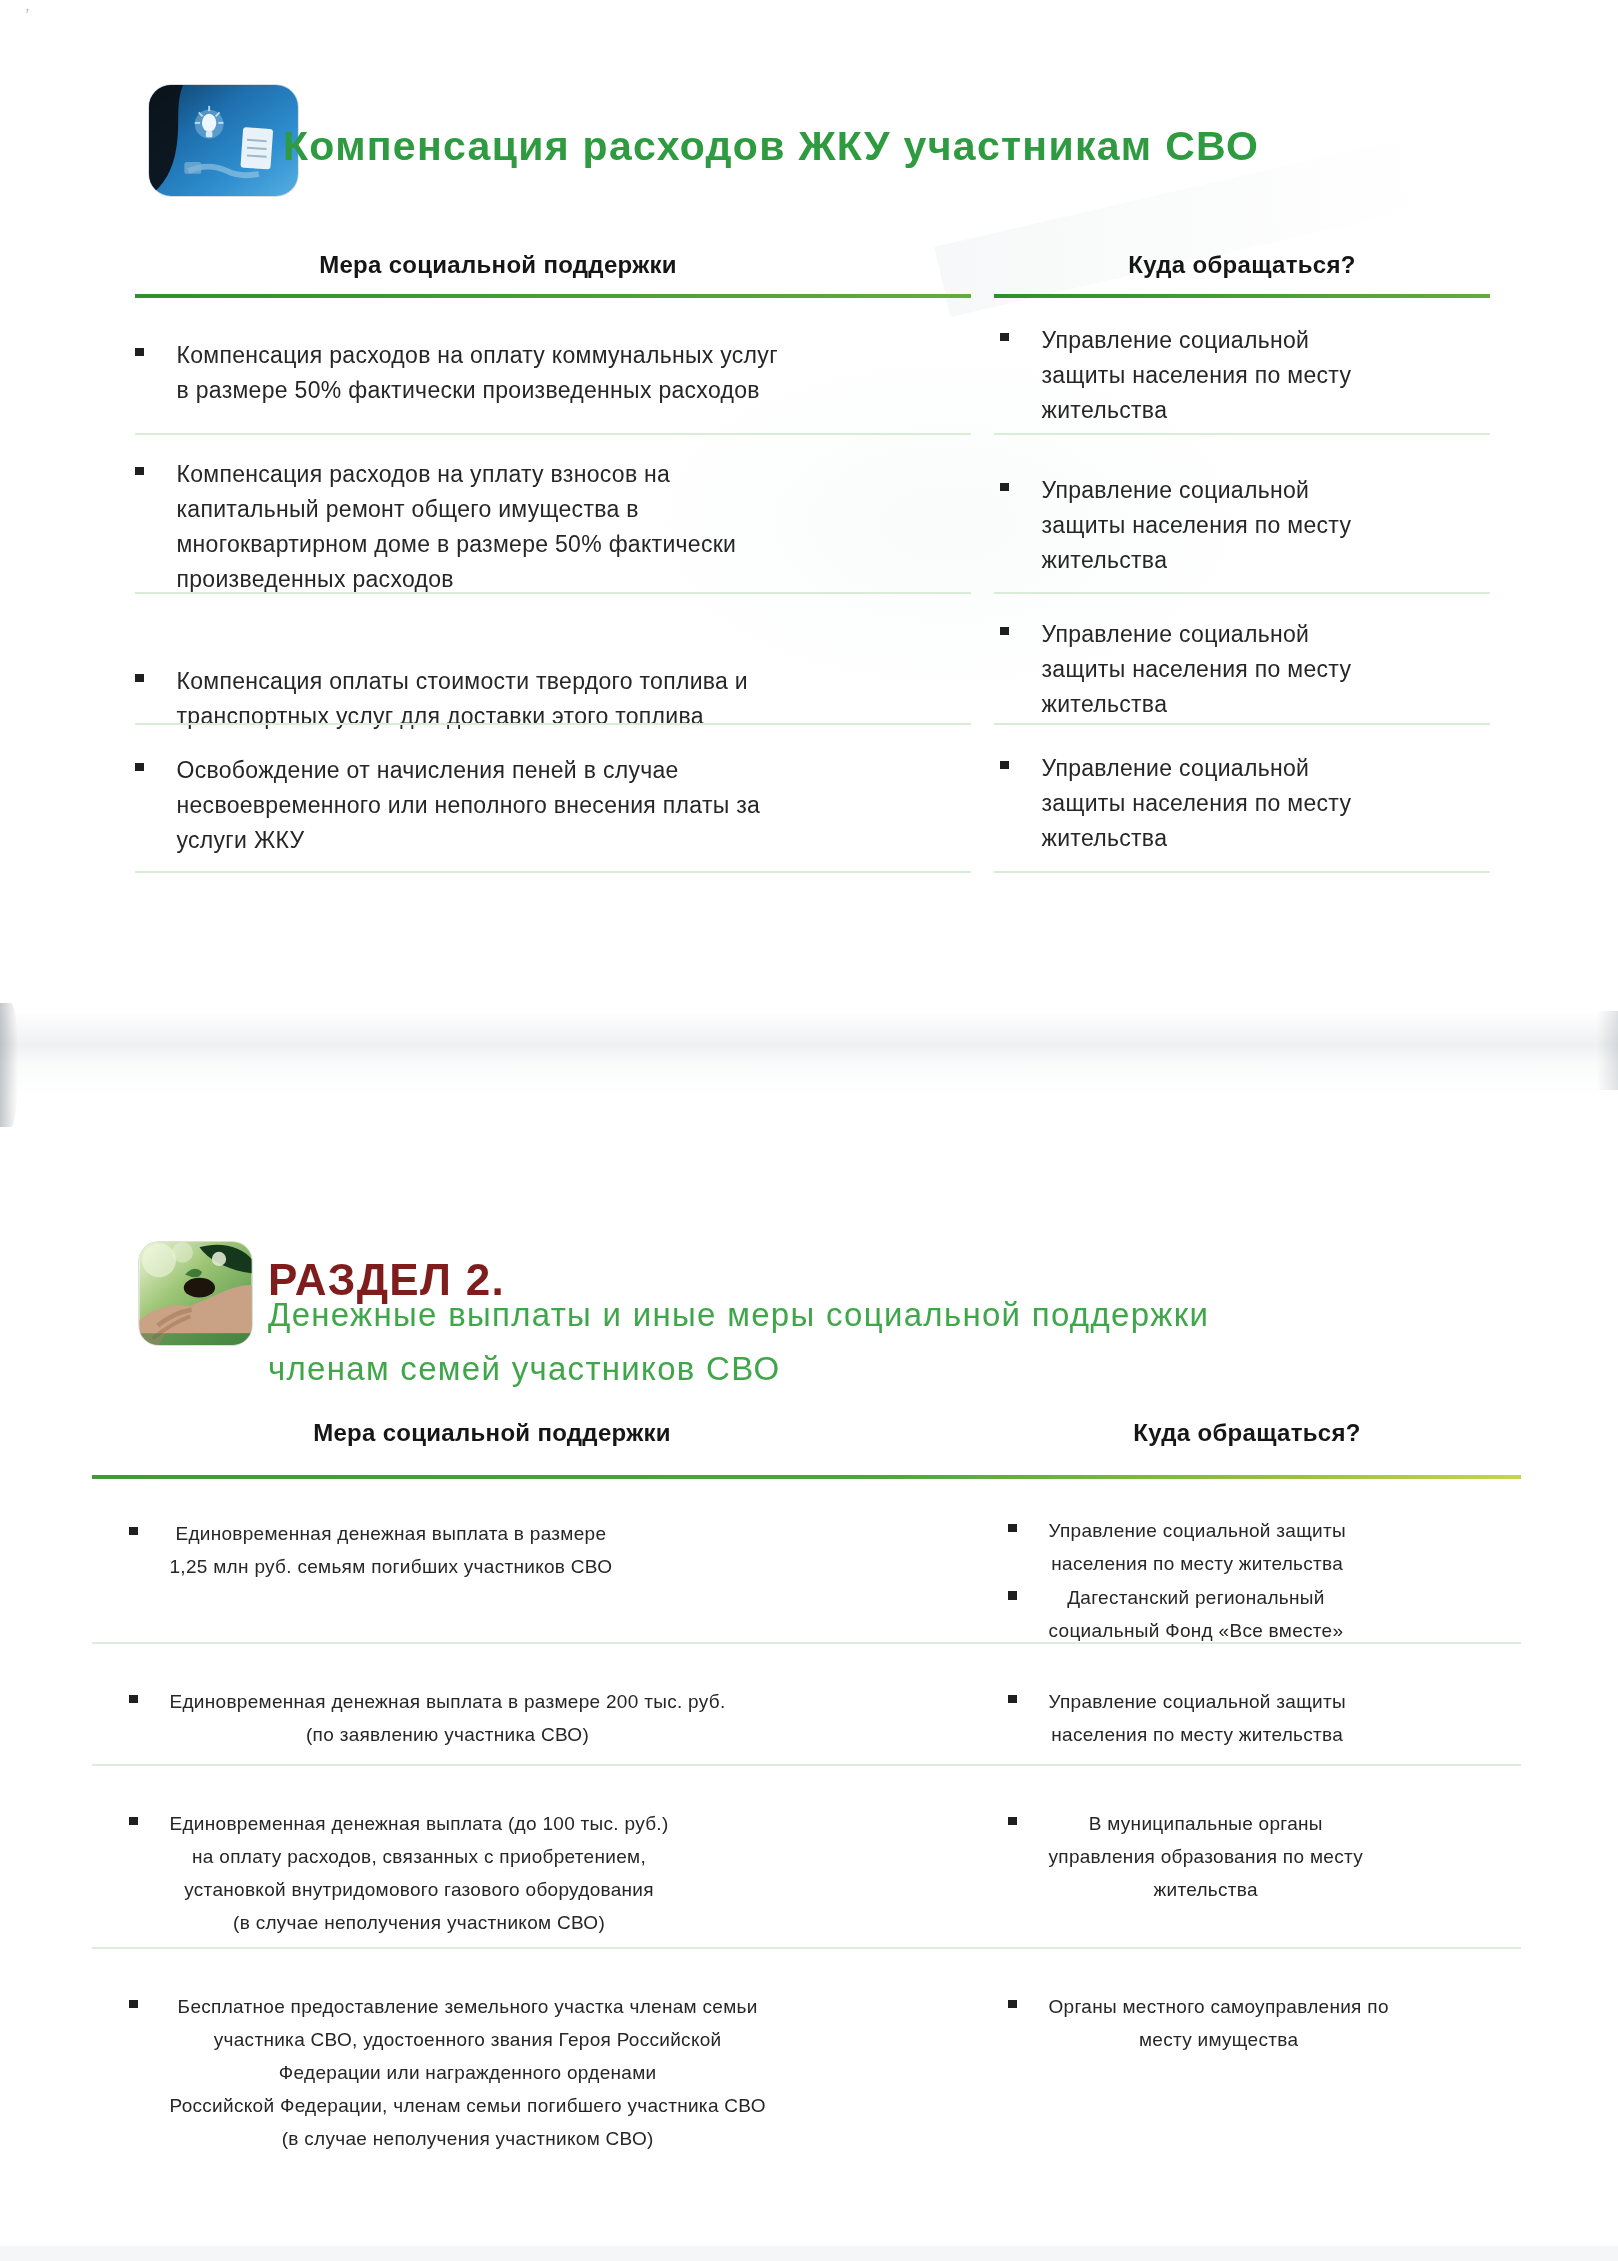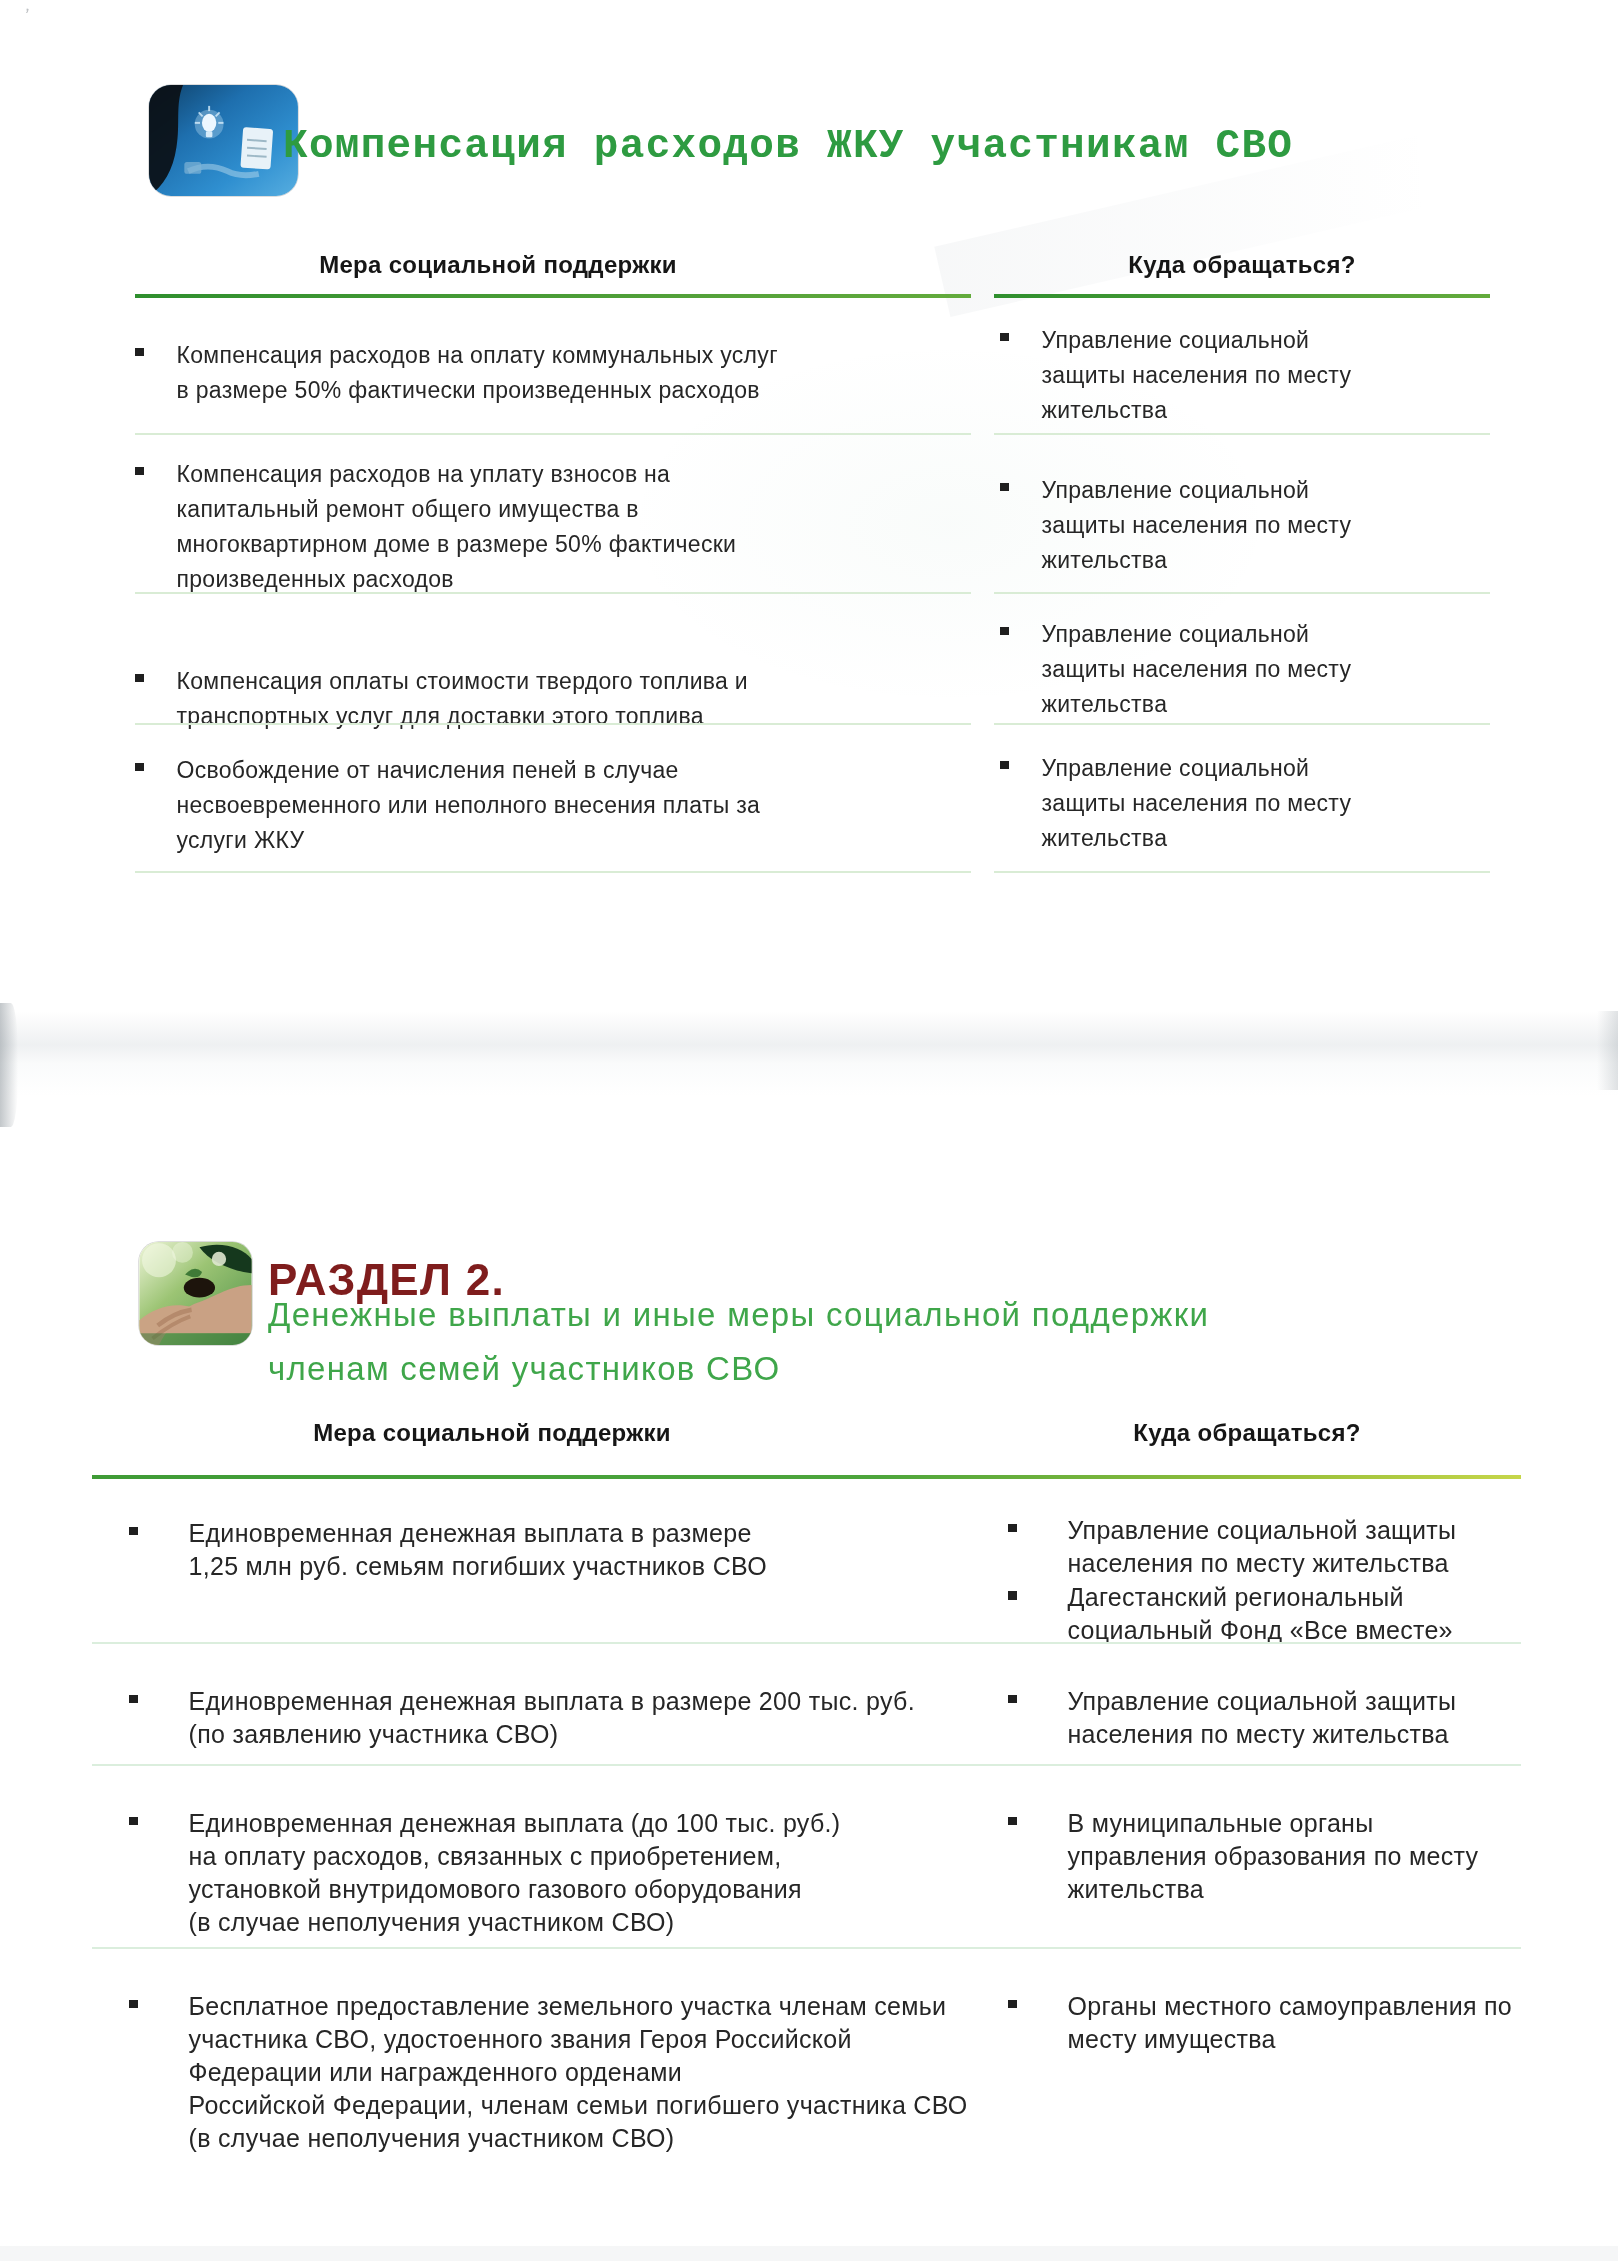--- a/index.html
+++ b/index.html
@@ -12,21 +12,20 @@
     color:#222222;
   }
   .abs{position:absolute;}
 
   
   .sec-title{
     font-weight:bold;
     color:#2e9b41;
     letter-spacing:1.3px;
     white-space:pre-line;
-    font-family:Liberation Mono, monospace;
   }
   .title1{font-size:41px;line-height:46px;}
   .sec2-label{
     font-weight:bold;color:#7f1d1d;font-size:44px;letter-spacing:1.3px;
   }
   .sec2-title{
     font-weight:normal;color:#3fa64a;font-size:33px;line-height:54px;letter-spacing:1.3px;white-space:pre-line;
   }
 
   
@@ -41,21 +40,21 @@
 
   
   .bullet-item{display:flex;align-items:flex-start;}
   .bullet{
     flex:0 0 auto;width:8.5px;height:8.5px;background:#1f1f1f;margin-top:9.8px;
   }
   .cell-text{
     white-space:pre-line;letter-spacing:0.3px;color:#262626;
   }
   .t1 .cell-text{font-size:23px;line-height:35px;margin-left:33px;}
-  .t2 .cell-text{font-size:25px;line-height:33px;margin-left:51px;}
+  .t2 .cell-text{font-size:19px;line-height:33px;margin-left:32px;text-align:center;}
   .sep{height:2px;background:#d9ecd5;}
   .sep2{height:2px;background:#dbeedd;}
 
   
   .fold-band{
     left:0;top:1011px;width:1619px;height:85px;
     background:linear-gradient(180deg,rgba(190,196,200,0) 0%,rgba(200,206,211,0.30) 40%,rgba(232,236,238,0.22) 62%,rgba(255,255,255,0) 100%);
   }
   .fold-left{
     left:0;top:1003px;width:18.3px;height:124px;

